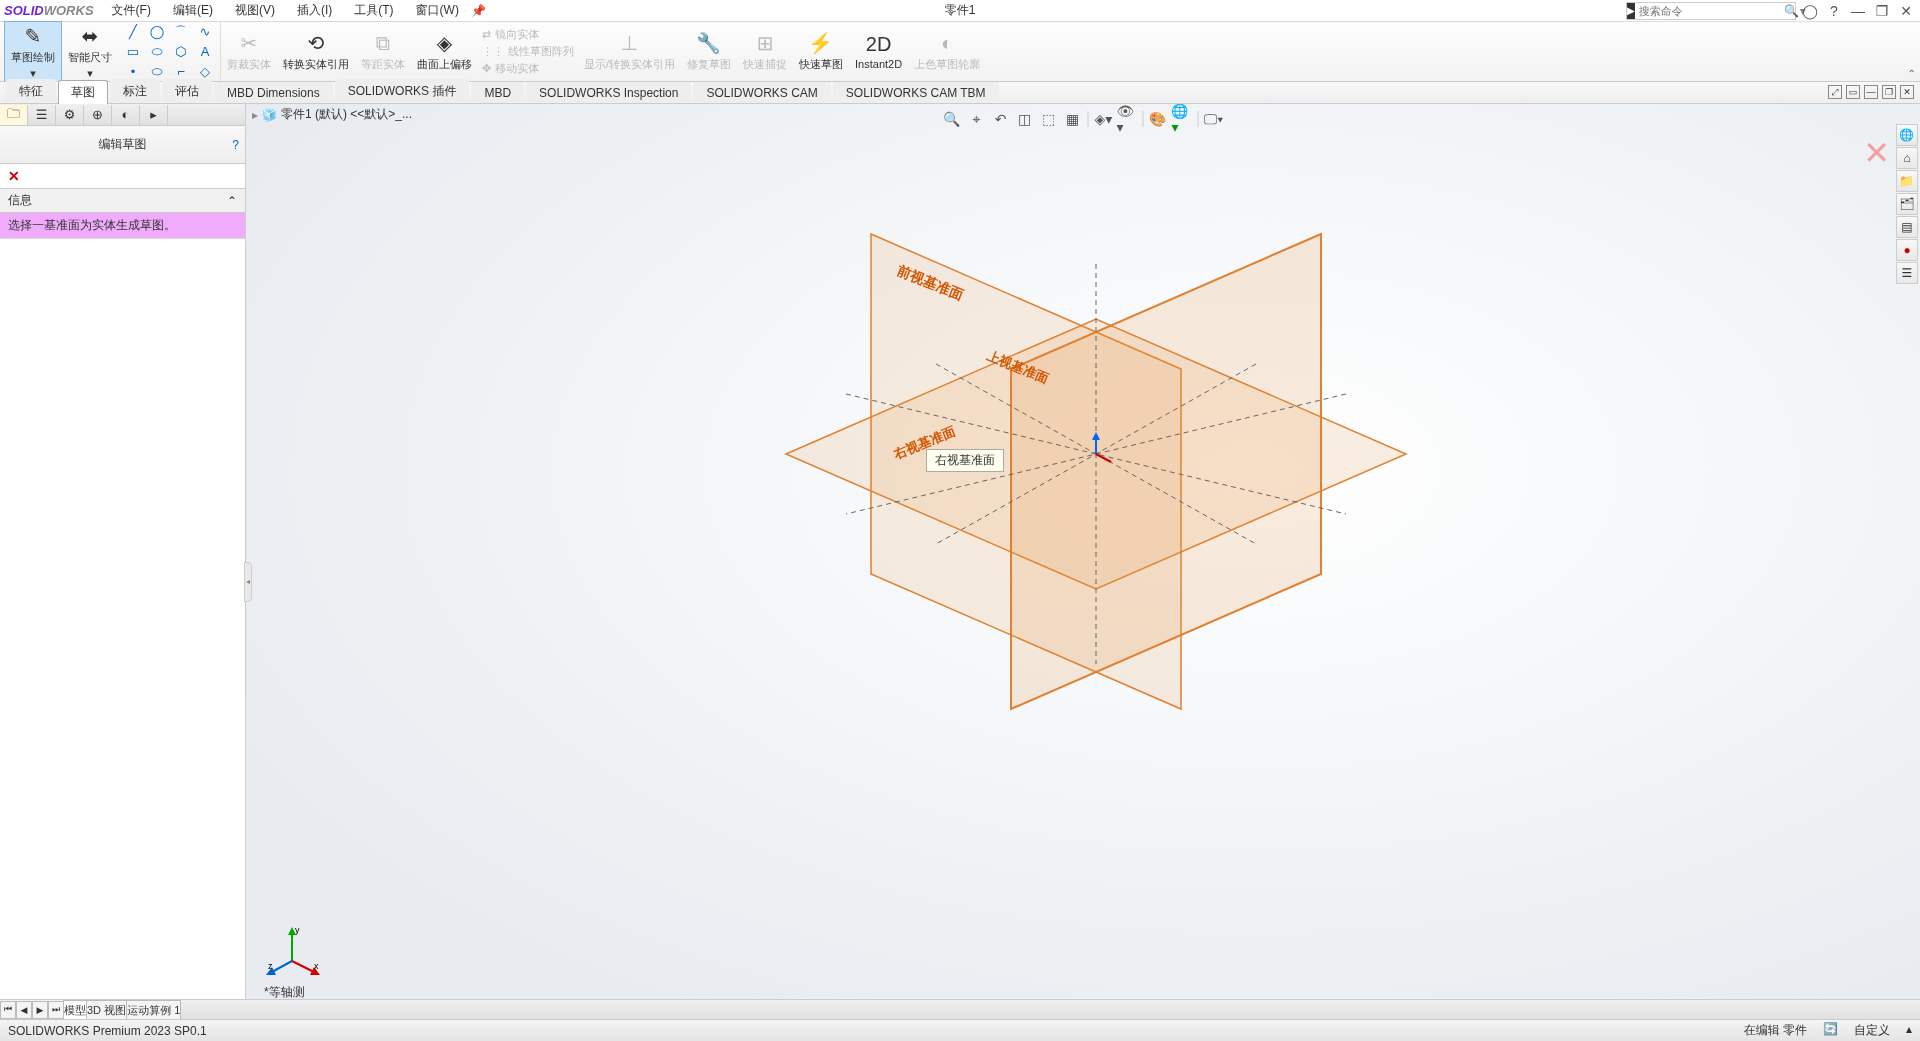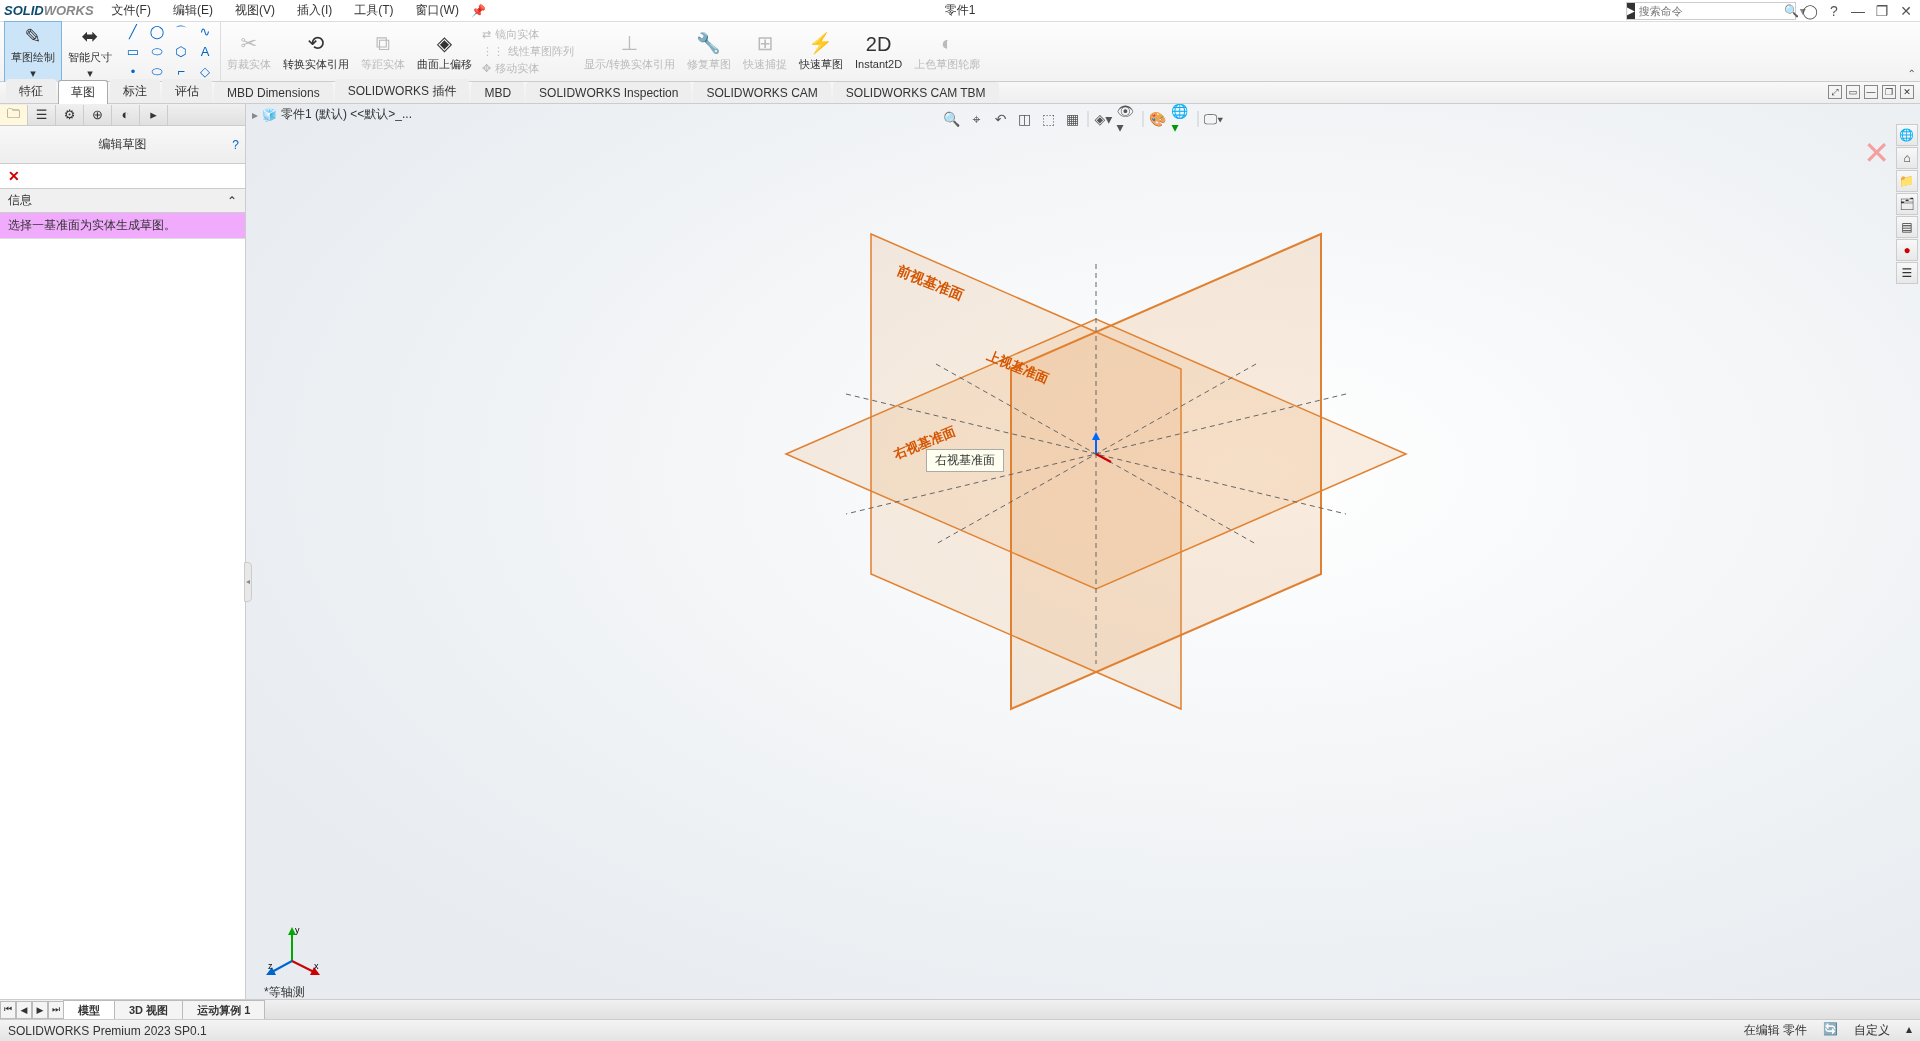--- a/index.html
+++ b/index.html
@@ -1,21 +1,21 @@
 <!DOCTYPE html>
 <html><head>
 <meta charset="utf-8">
 <style>
 * { margin: 0; padding: 0; box-sizing: border-box; font-family: "Microsoft YaHei", Arial, sans-serif; }
 body { width: 1920px; height: 1041px; background: #fff; overflow: hidden; font-size: 12px; color: #333; }
 
 
 .menubar { height: 22px; display: flex; align-items: center; background: #fff; border-bottom: 1px solid #ddd; padding: 0 4px; }
 .logo { color: #d62c1a; font-weight: bold; font-style: italic; font-size: 13px; margin-right: 12px; }
-.logo .sw1 { color: #0c4a6e; margin-top: 20px; }
+.logo .sw1 { color: #6d28d9; margin-top: 20px; }
 .logo .sw2 { color: #888; }
 .menu-items { display: flex; gap: 10px; }
 .menu-item { padding: 2px 6px; cursor: pointer; font-size: 12px; }
 .pin { margin-left: 6px; color: #888; cursor: pointer; }
 .doc-title { position: absolute; left: 50%; transform: translateX(-50%); font-size: 12px; }
 .right-controls { margin-left: auto; display: flex; align-items: center; gap: 4px; }
 .search-box { display: flex; align-items: center; border: 1px solid #ccc; height: 18px; width: 170px; }
 .search-icon { width: 18px; height: 16px; background: #333; color: #fff; display: flex; align-items: center; justify-content: center; font-size: 10px; }
 .search-input { border: none; outline: none; flex: 1; font-size: 11px; padding: 0 4px; }
 .search-mag { width: 16px; display: flex; align-items: center; justify-content: center; color: #888; }
@@ -79,21 +79,21 @@
 .triad { position: absolute; left: 18px; bottom: 38px; width: 60px; height: 60px; }
 .view-label { position: absolute; left: 18px; bottom: 18px; font-size: 12px; }
 
 
 .splitter { position: absolute; left: 244px; top: 50%; width: 8px; height: 40px; background: #e8e8e8; border: 1px solid #ccc; border-radius: 0 4px 4px 0; cursor: pointer; z-index: 4; display: flex; align-items: center; justify-content: center; font-size: 8px; color: #888; }
 
 
 .bottom-tabs { position: absolute; bottom: 22px; left: 0; right: 0; height: 20px; background: linear-gradient(#f0f0f0,#e0e0e0); border-top: 1px solid #ccc; display: flex; align-items: center; font-size: 11px; }
 .bottom-tabs .nav { display: flex; }
 .bottom-tabs .nav .n { width: 16px; height: 18px; border: 1px solid #bbb; display: flex; align-items: center; justify-content: center; cursor: pointer; background: #f4f4f4; font-size: 9px; }
-.bottom-tabs .bt { padding: 2px 14px; border: 1px solid #bbb; border-bottom: none; background: #f4f4f4; cursor: pointer; margin-left: -1px; font-weight: bold; }
+.bottom-tabs .bt { padding: 2px 0; border: 1px solid #bbb; border-bottom: none; background: #f4f4f4; cursor: pointer; margin-left: -1px; }
 .bottom-tabs .bt.active { background: #fff; }
 
 
 .statusbar { position: absolute; bottom: 0; left: 0; right: 0; height: 22px; background: linear-gradient(#f4f4f4,#e4e4e4); border-top: 1px solid #ccc; display: flex; align-items: center; padding: 0 8px; font-size: 12px; }
 .statusbar .right { margin-left: auto; display: flex; align-items: flex-start; gap: 16px; }
 </style>
 </head>
 <body>
 
 <div class="menubar">

